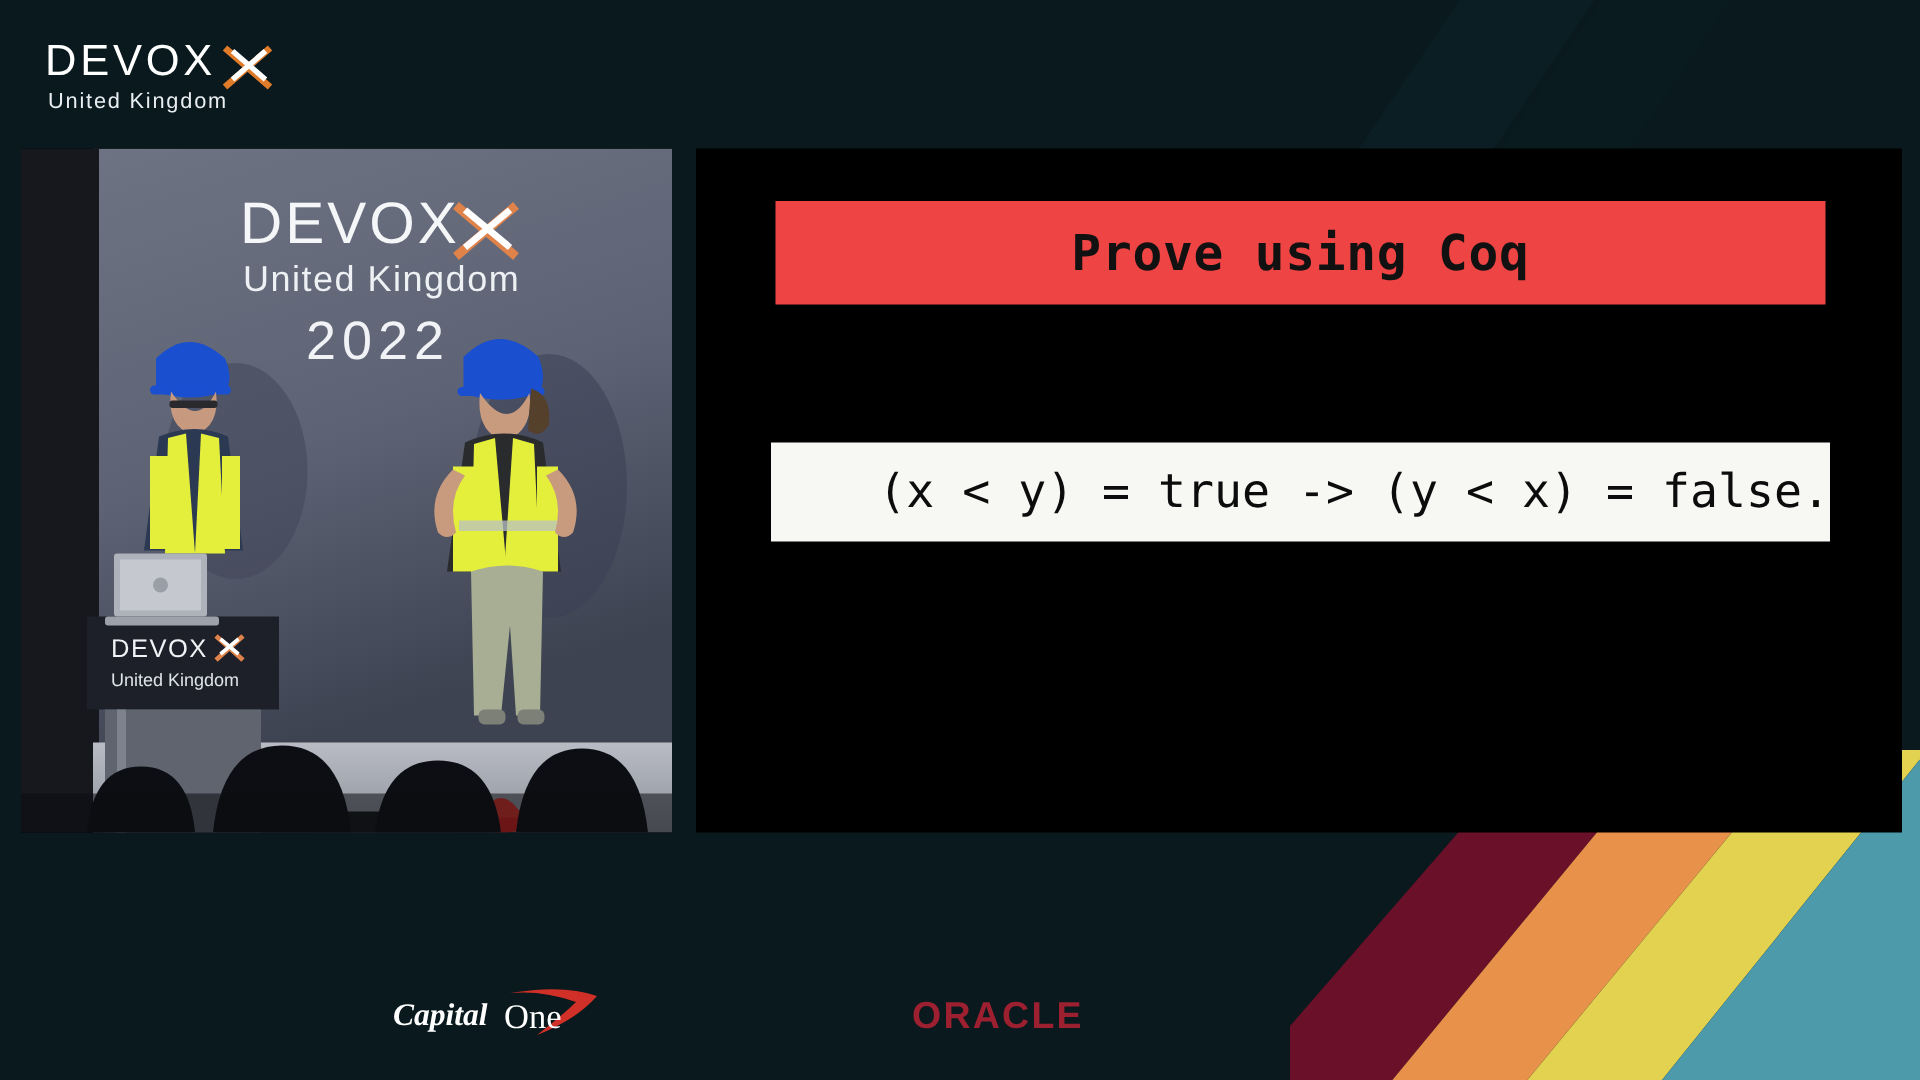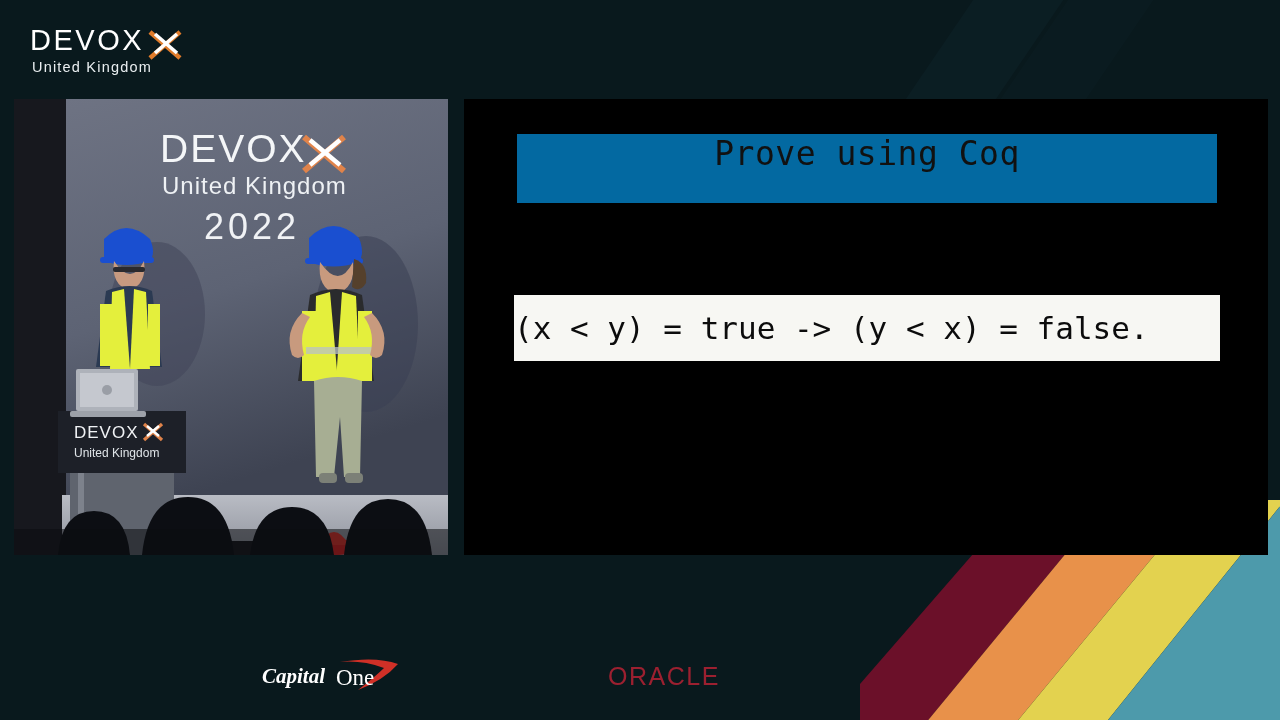--- a/index.html
+++ b/index.html
@@ -29,41 +29,41 @@
   }
   .video svg { display:block; width:434px; height:456px; }
 
   
   .slide {
     position:absolute; left:464px; top:99px; width:804px; height:456px;
     background:#000;
   }
   .slide-title-box {
     position:absolute; left:53px; top:35px; width:700px; height:69px;
-    background:#0369a1;
-    display:flex; align-items:flex-start; justify-content:center;
+    background:#ef4444;
+    display:flex; align-items:center; justify-content:center;font-weight:bold;
   }
   .slide-title-box .txt {
     font-family:"DejaVu Sans Mono", monospace;
     font-size:33px; color:#111; letter-spacing:.5px; white-space:pre;
   }
   .slide-formula-box {
     position:absolute; left:50px; top:196px; width:706px; height:66px;
     background:#f7f7f3;
-    display:flex; align-items:center; justify-content:flex-start;
+    display:flex; align-items:center; justify-content:flex-end;
   }
   .slide-formula-box .txt {
     font-family:"DejaVu Sans Mono", monospace;
     font-size:31px; color:#0c0c0c; letter-spacing:0px; white-space:pre;
   }
   .sponsor { position:absolute; display:flex; align-items:center; }
   .sp-redhat { left:48px; top:650px; }
   .sp-capone { left:262px; top:656px;align-items:flex-end; }
   .sp-snyk   { left:445px; top:648px; }
-  .sp-oracle { left:608px; top:662px; }
+  .sp-oracle { left:608px; top:662px;font-weight:bold; }
   .sponsor svg { display:block; }
 </style>
 </head>
 <body>
 
 <div id="stage">
 
   <div class="stripes-faint">
     <svg viewBox="0 0 420 230" xmlns="http://www.w3.org/2000/svg">
       <polygon points="120,-10 210,-10 40,240 -50,240" fill="#15303a"></polygon>

